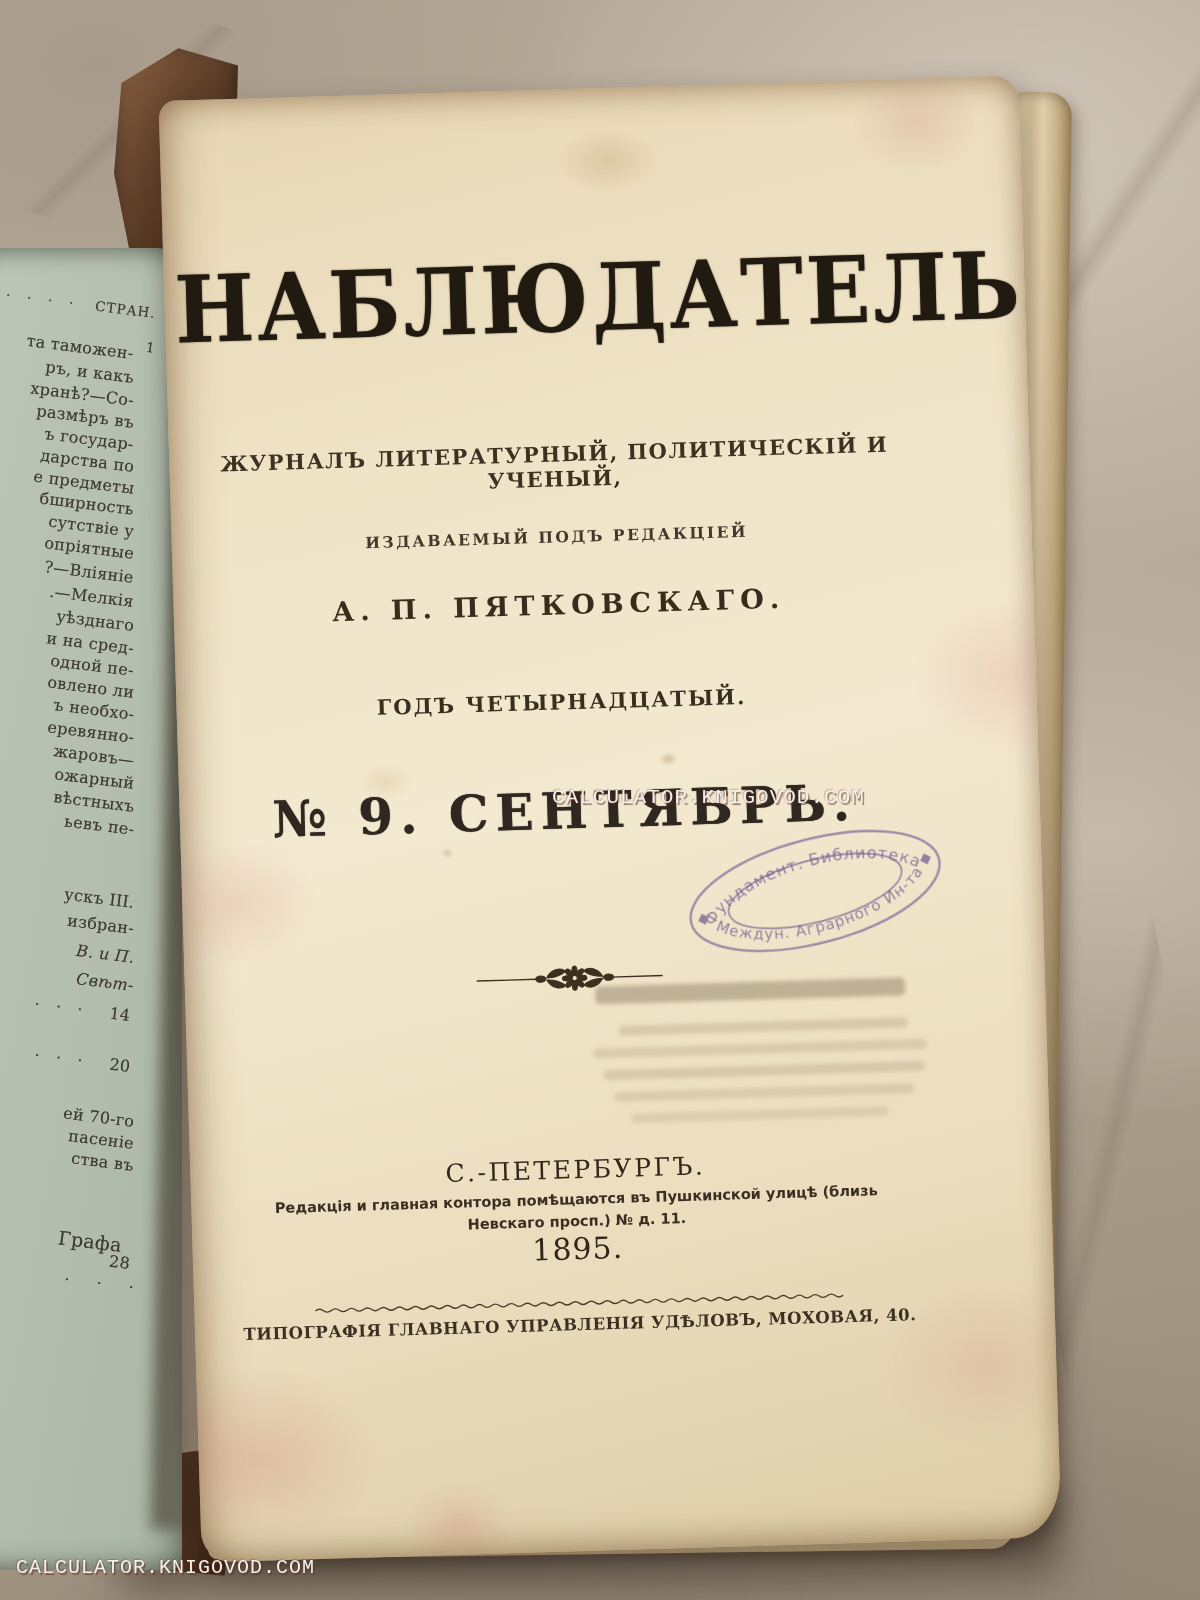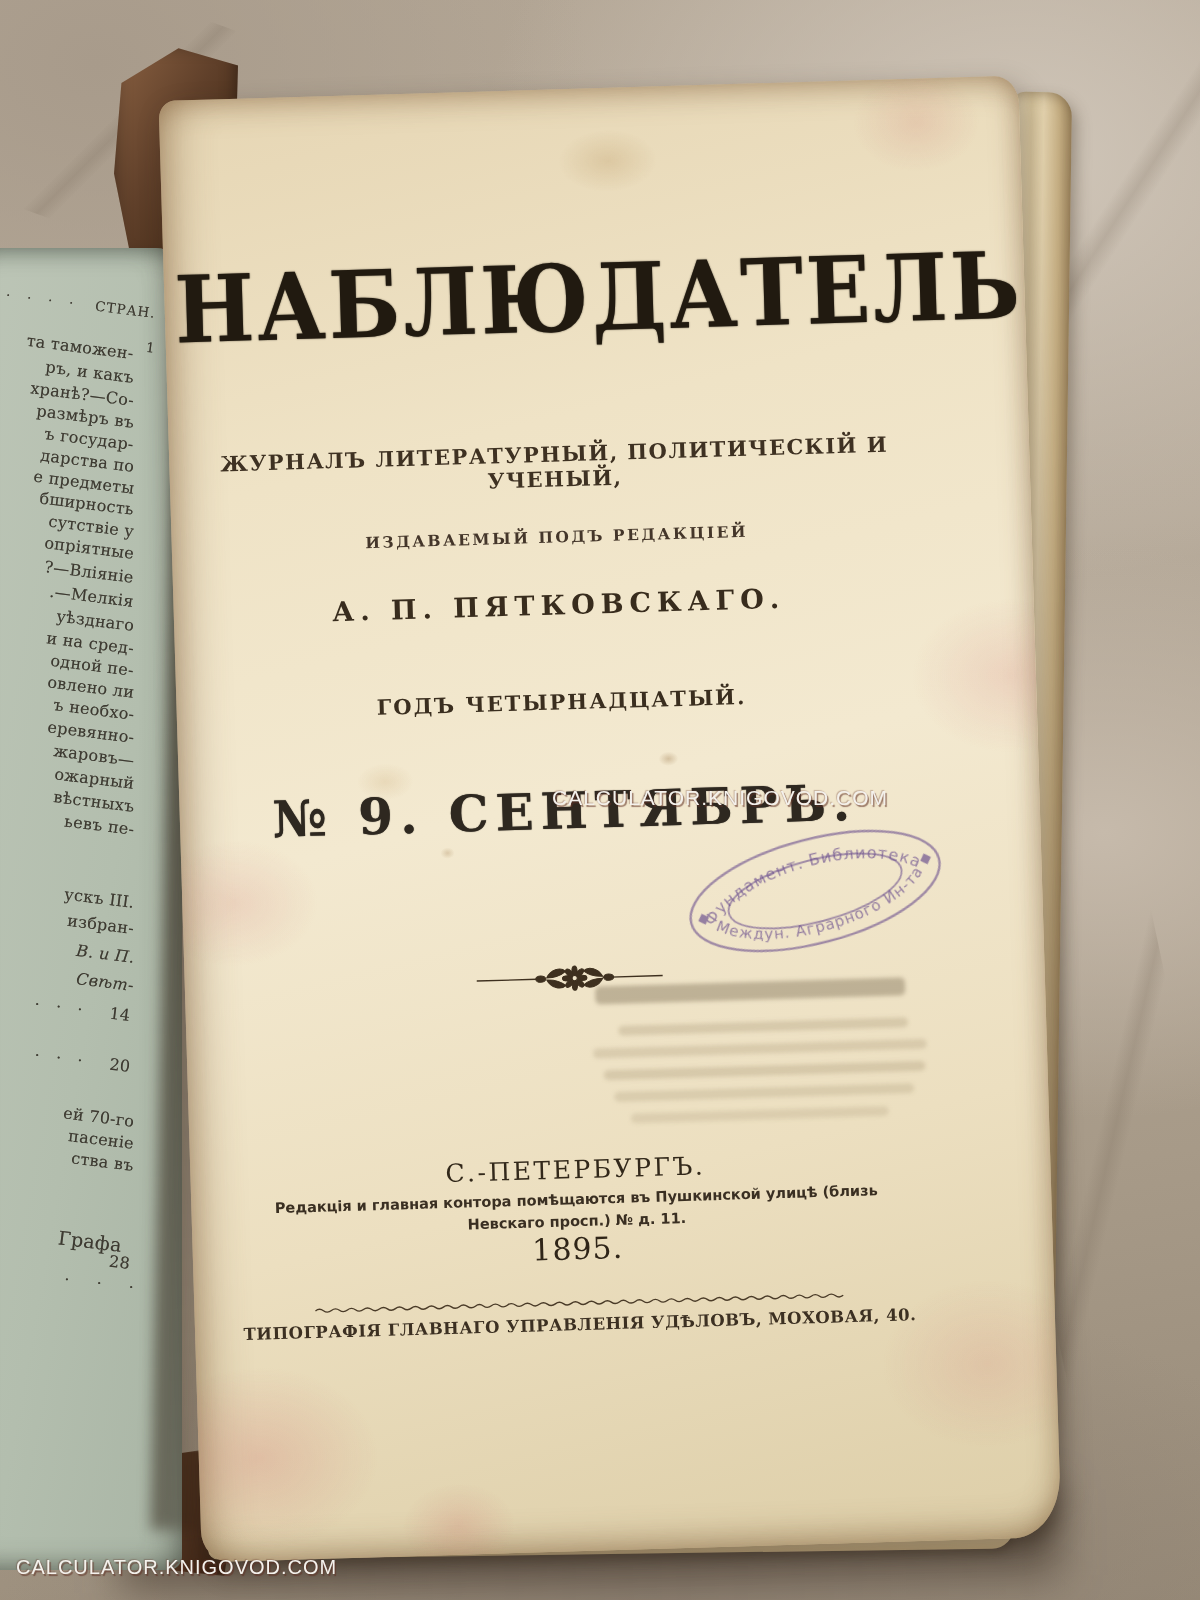--- a/index.html
+++ b/index.html
@@ -111,21 +111,21 @@
   .bl2{top:62px;left:4px;width:334px;height:10px;background:rgba(120,98,66,.18);}
   .bl3{top:84px;left:14px;width:322px;height:10px;background:rgba(120,98,66,.20);}
   .bl4{top:106px;left:24px;width:300px;height:10px;background:rgba(120,98,66,.17);}
   .bl5{top:128px;left:40px;width:258px;height:10px;background:rgba(120,98,66,.15);}
 
   
   .stamp{position:absolute;left:498px;top:752px;width:270px;height:115px;
     transform:rotate(-13deg);filter:blur(.4px);z-index:5;}
 
   
-  .wm{position:absolute;z-index:9;font-family:Liberation Sans, sans-serif;
+  .wm{position:absolute;z-index:9;font-family:Liberation Mono, monospace;
     color:#f4f1ec;letter-spacing:1px;
     text-shadow:1.5px 1.5px 1px rgba(96,48,36,.6),-1px -1px 1px rgba(96,48,36,.3);}
   .wm-mid{left:552px;top:786px;font-size:21px;}
   .wm-bl{left:16px;top:1556px;font-size:20px;}
 </style>
 </head>
 <body>
 
 <div class="scene">
   <div class="vein vein1"></div>

